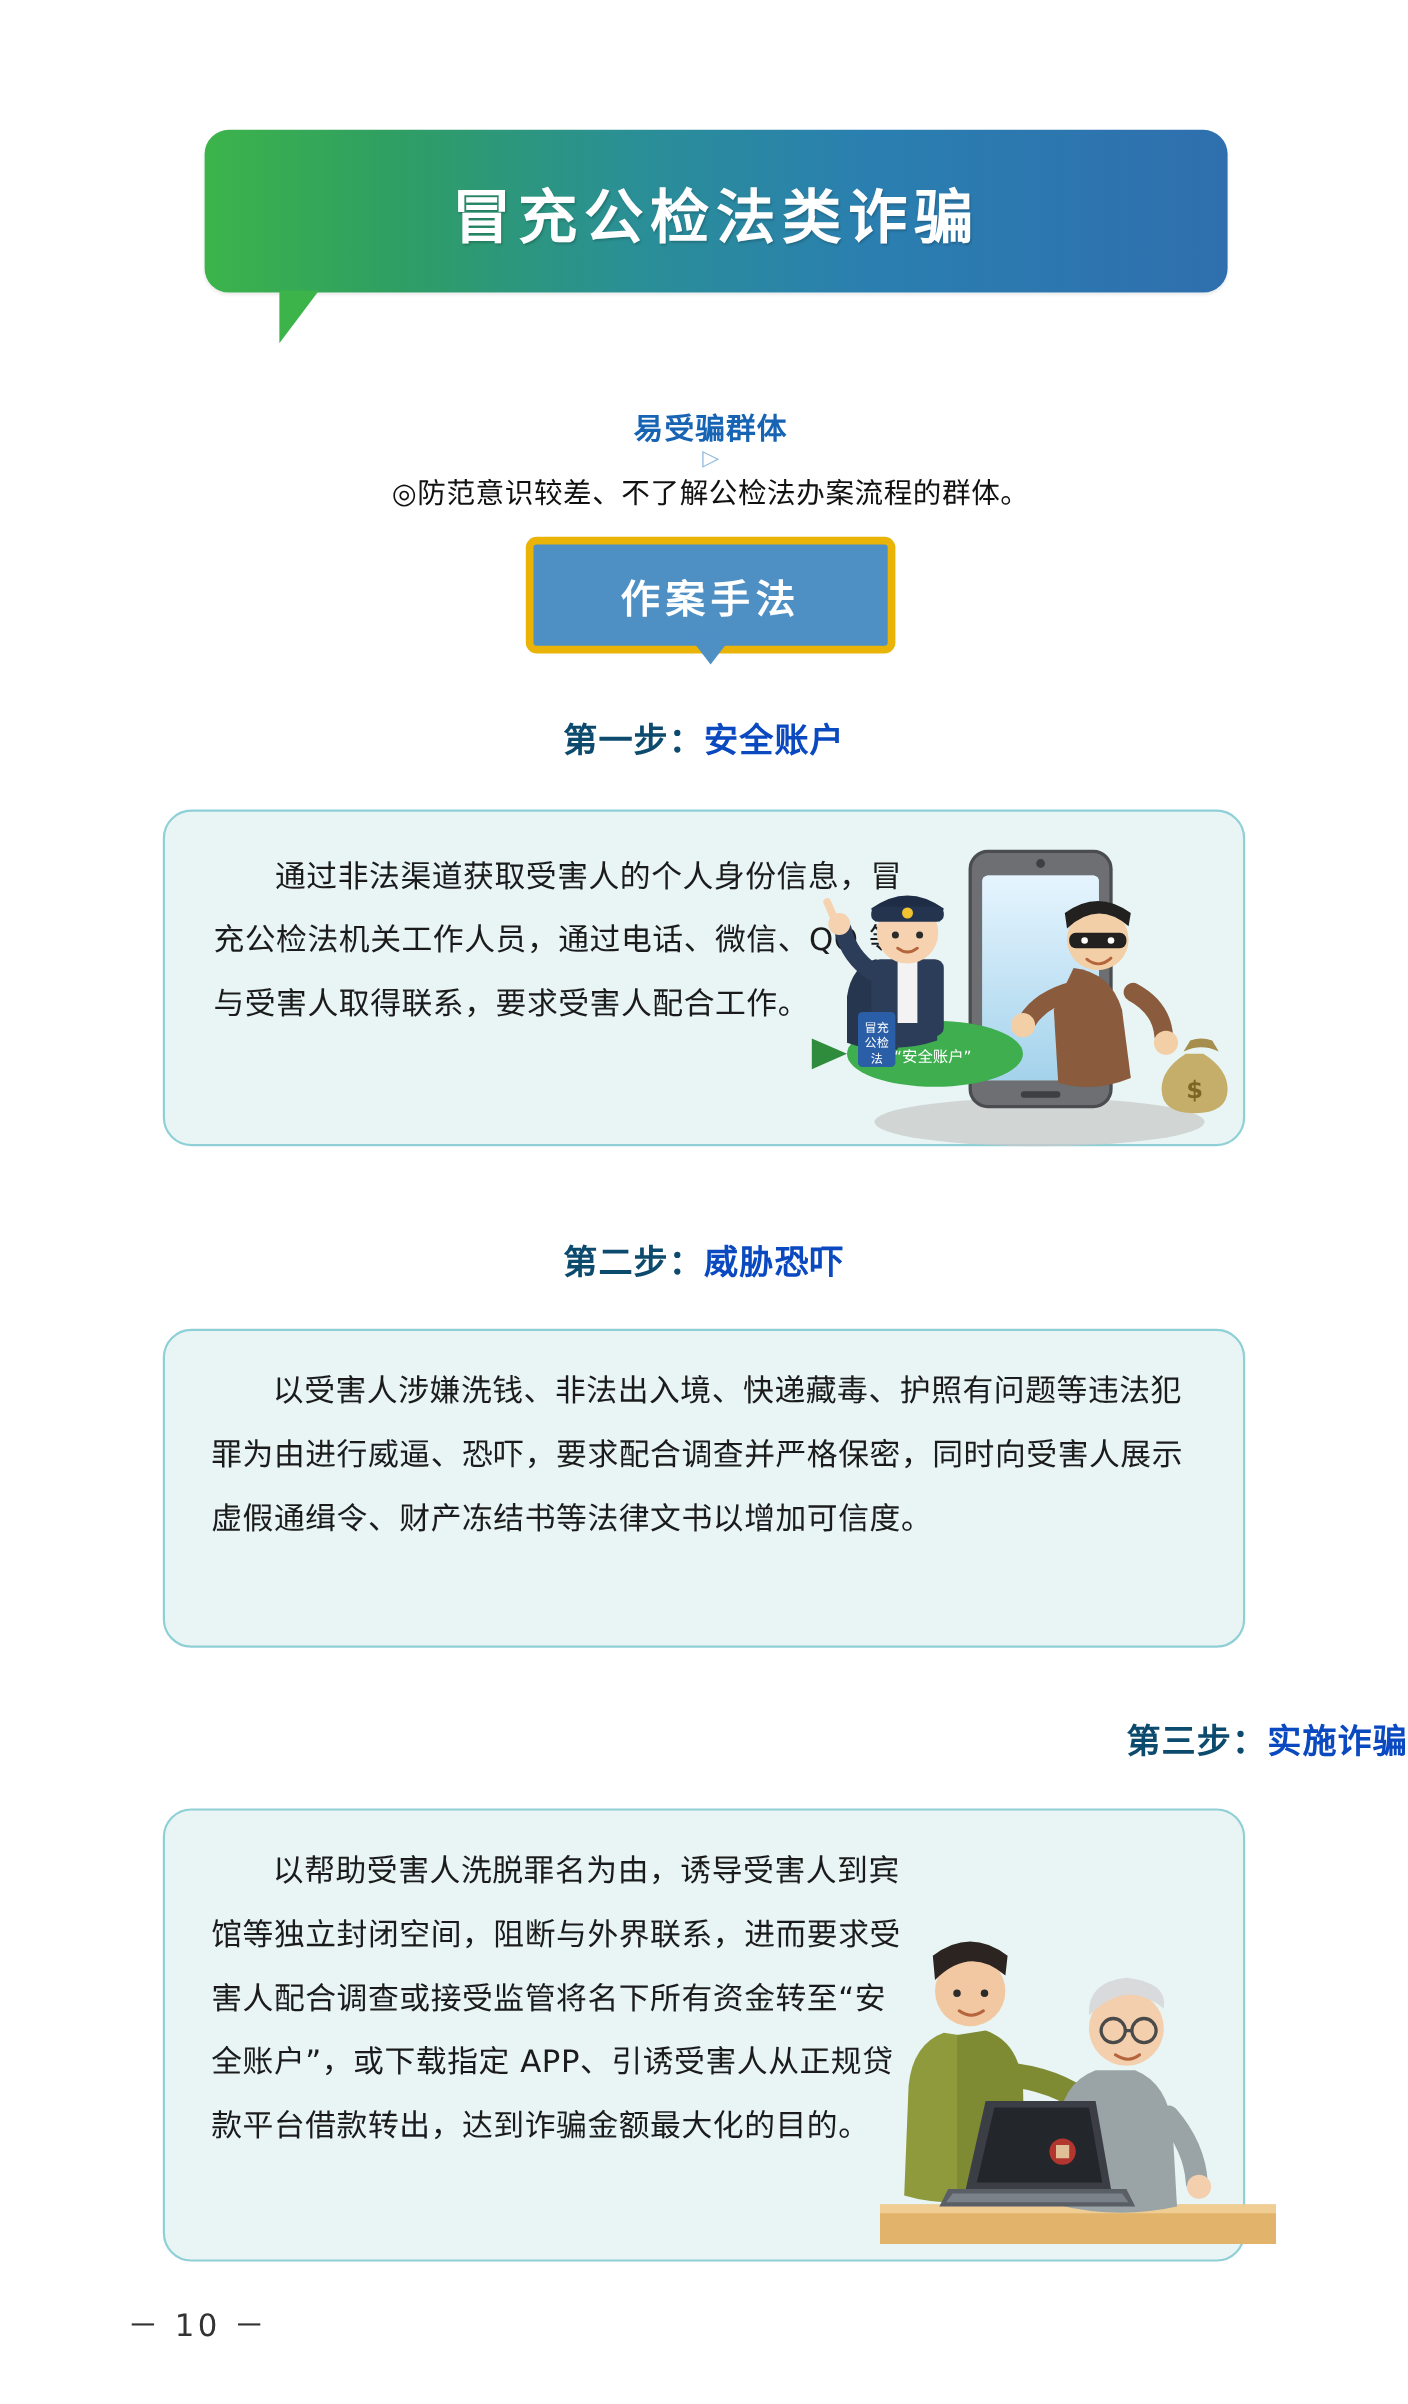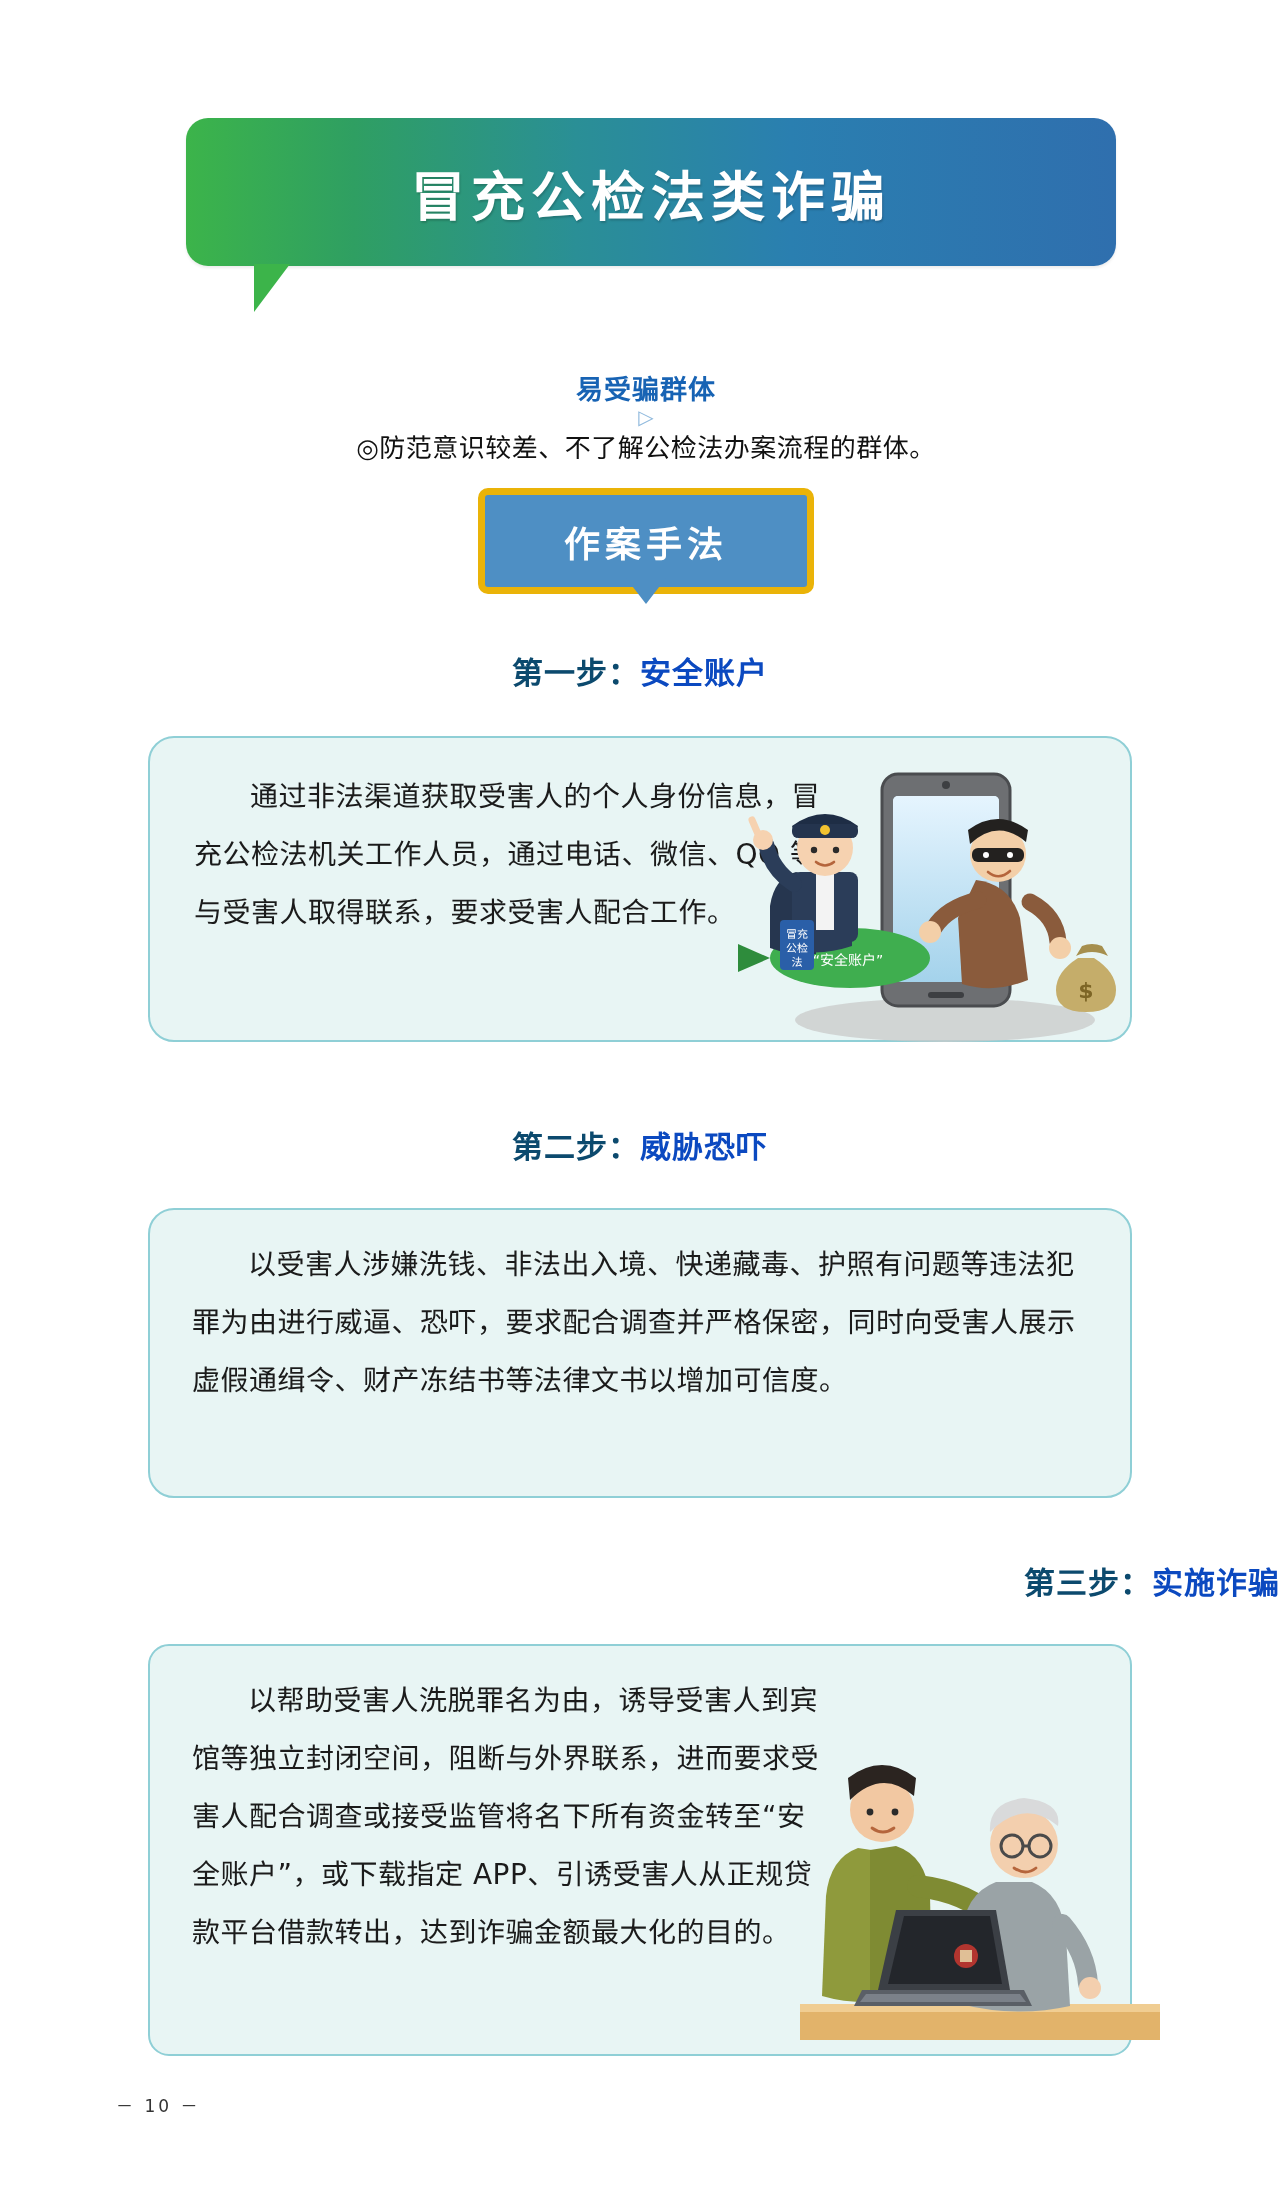--- a/index.html
+++ b/index.html
@@ -157,21 +157,21 @@
   
   #step1-head { top: 648px; }
   #box1 { left: 148px; top: 736px; width: 984px; height: 306px; }
   #box1 .body-text { padding: 30px 310px 0 44px; }
 
   #step2-head { top: 1122px; }
   #box2 { left: 148px; top: 1208px; width: 984px; height: 290px; }
   #box2 .body-text { padding: 26px 40px 0 42px; }
 
   #step3-head { top: 1558px; text-align: right; }
-  #box3 { left: 148px; top: 1644px; width: 984px; height: 412px; border-radius: 21px; }
+  #box3 { left: 148px; top: 1644px; width: 984px; height: 412px; }
   #box3 .body-text { padding: 26px 300px 0 42px; }
 
   
   .illus1 {
     position: absolute;
     left: 730px;
     top: 752px;
     width: 420px;
     height: 300px;
   }
@@ -181,21 +181,21 @@
     top: 1718px;
     width: 360px;
     height: 350px;
   }
 
   
   .page-number {
     position: absolute;
     left: 116px;
     top: 2092px;
-    font-size: 17px;
+    font-size: 28px;
     color: #333333;
     letter-spacing: 3px;
     font-family: "DejaVu Sans", "Liberation Sans", sans-serif;
   }
 </style>
 </head>
 <body>
 
 <div class="page">
 

